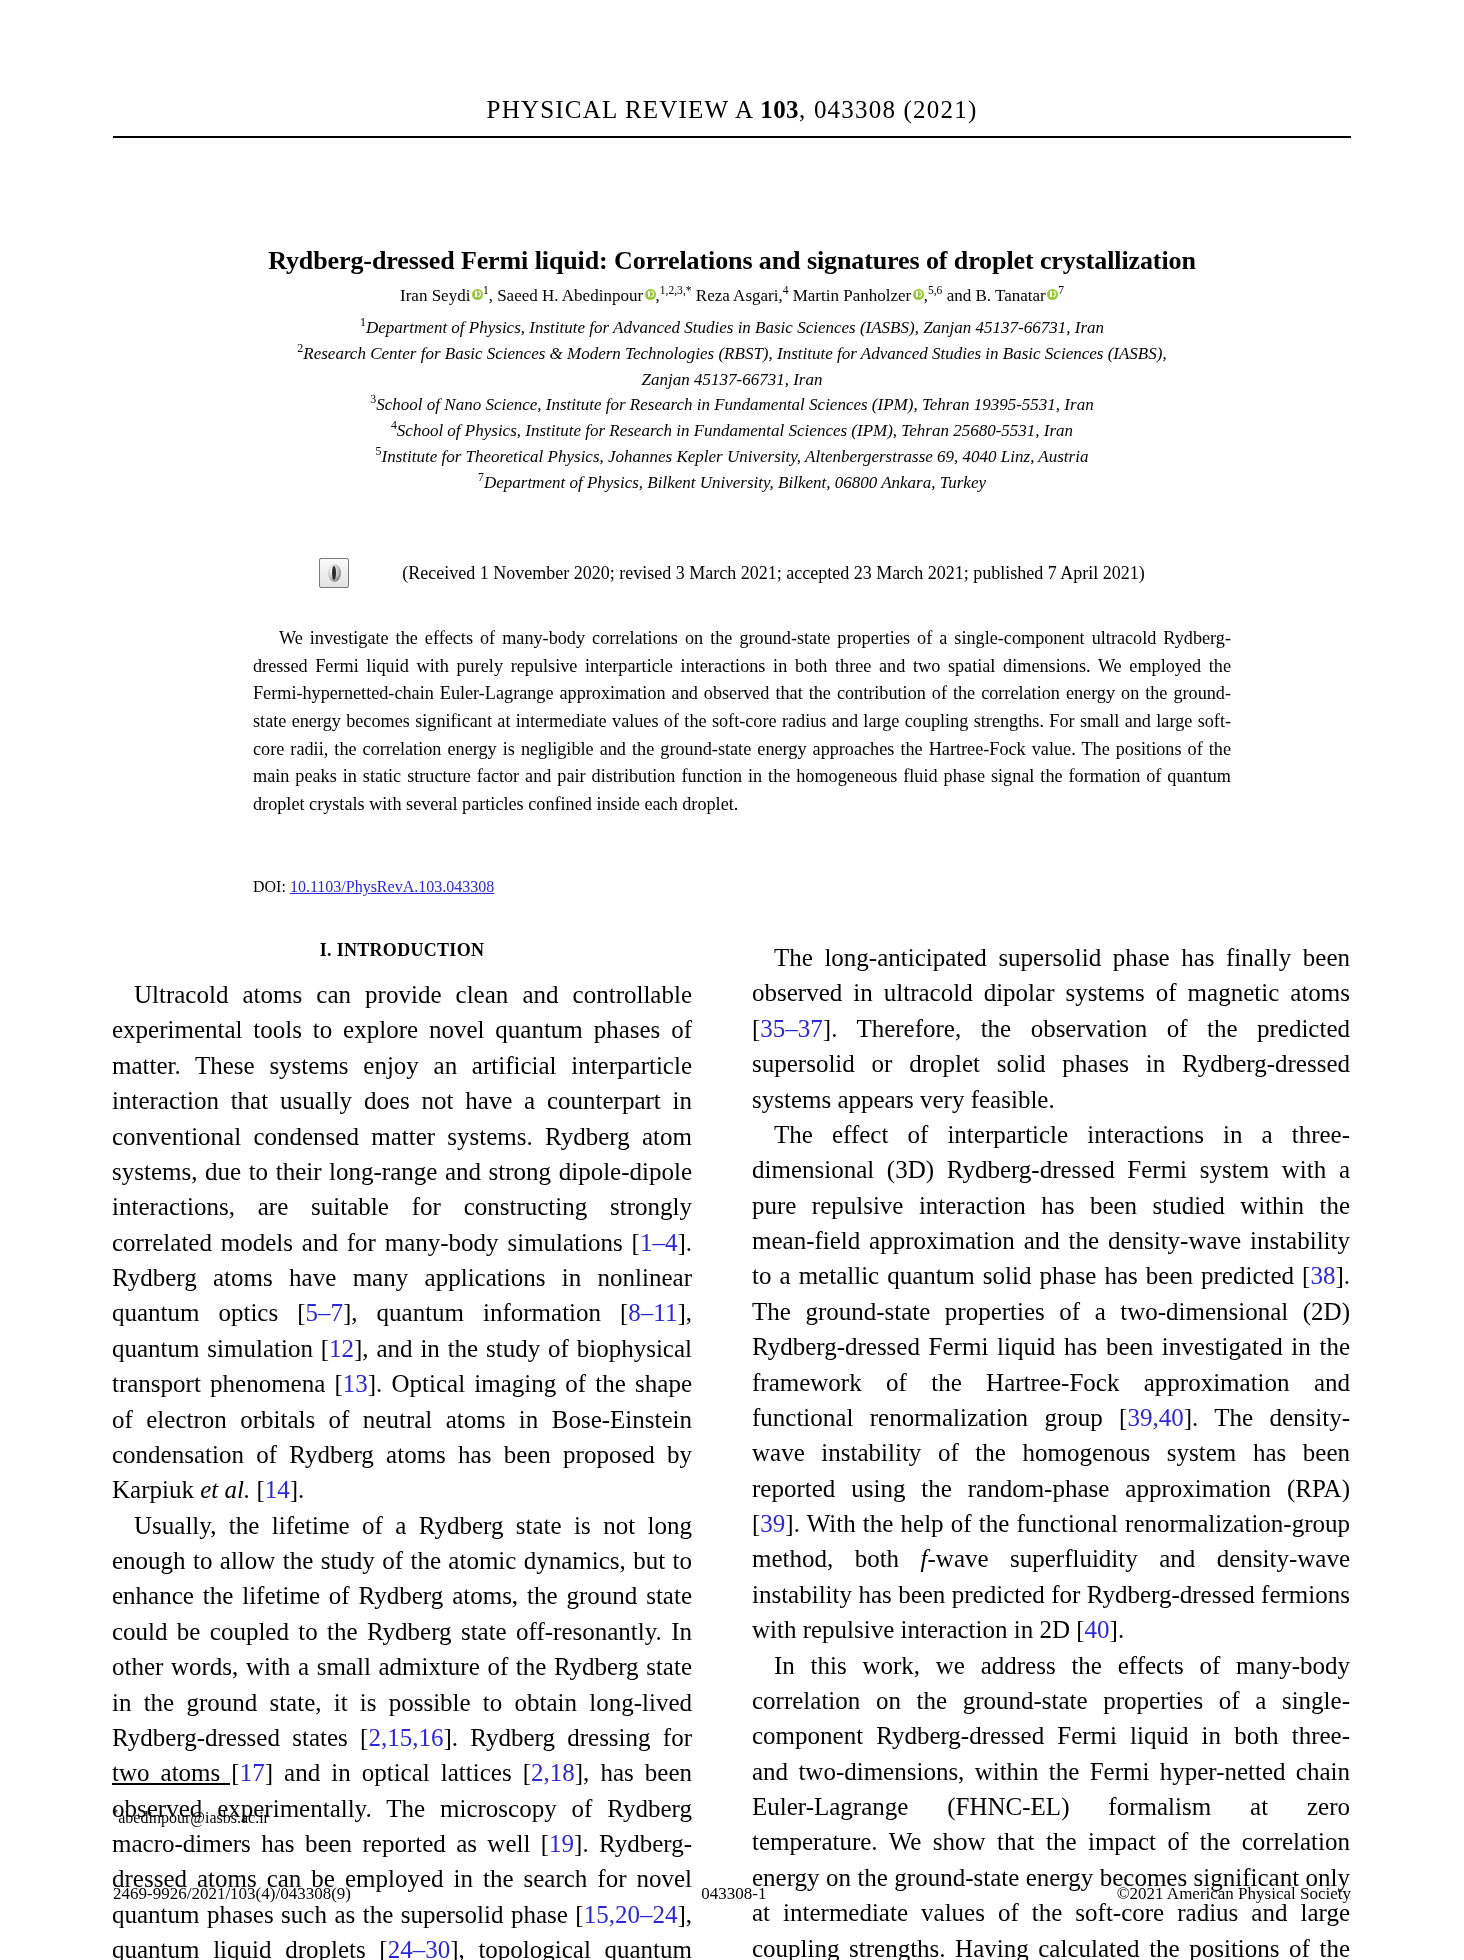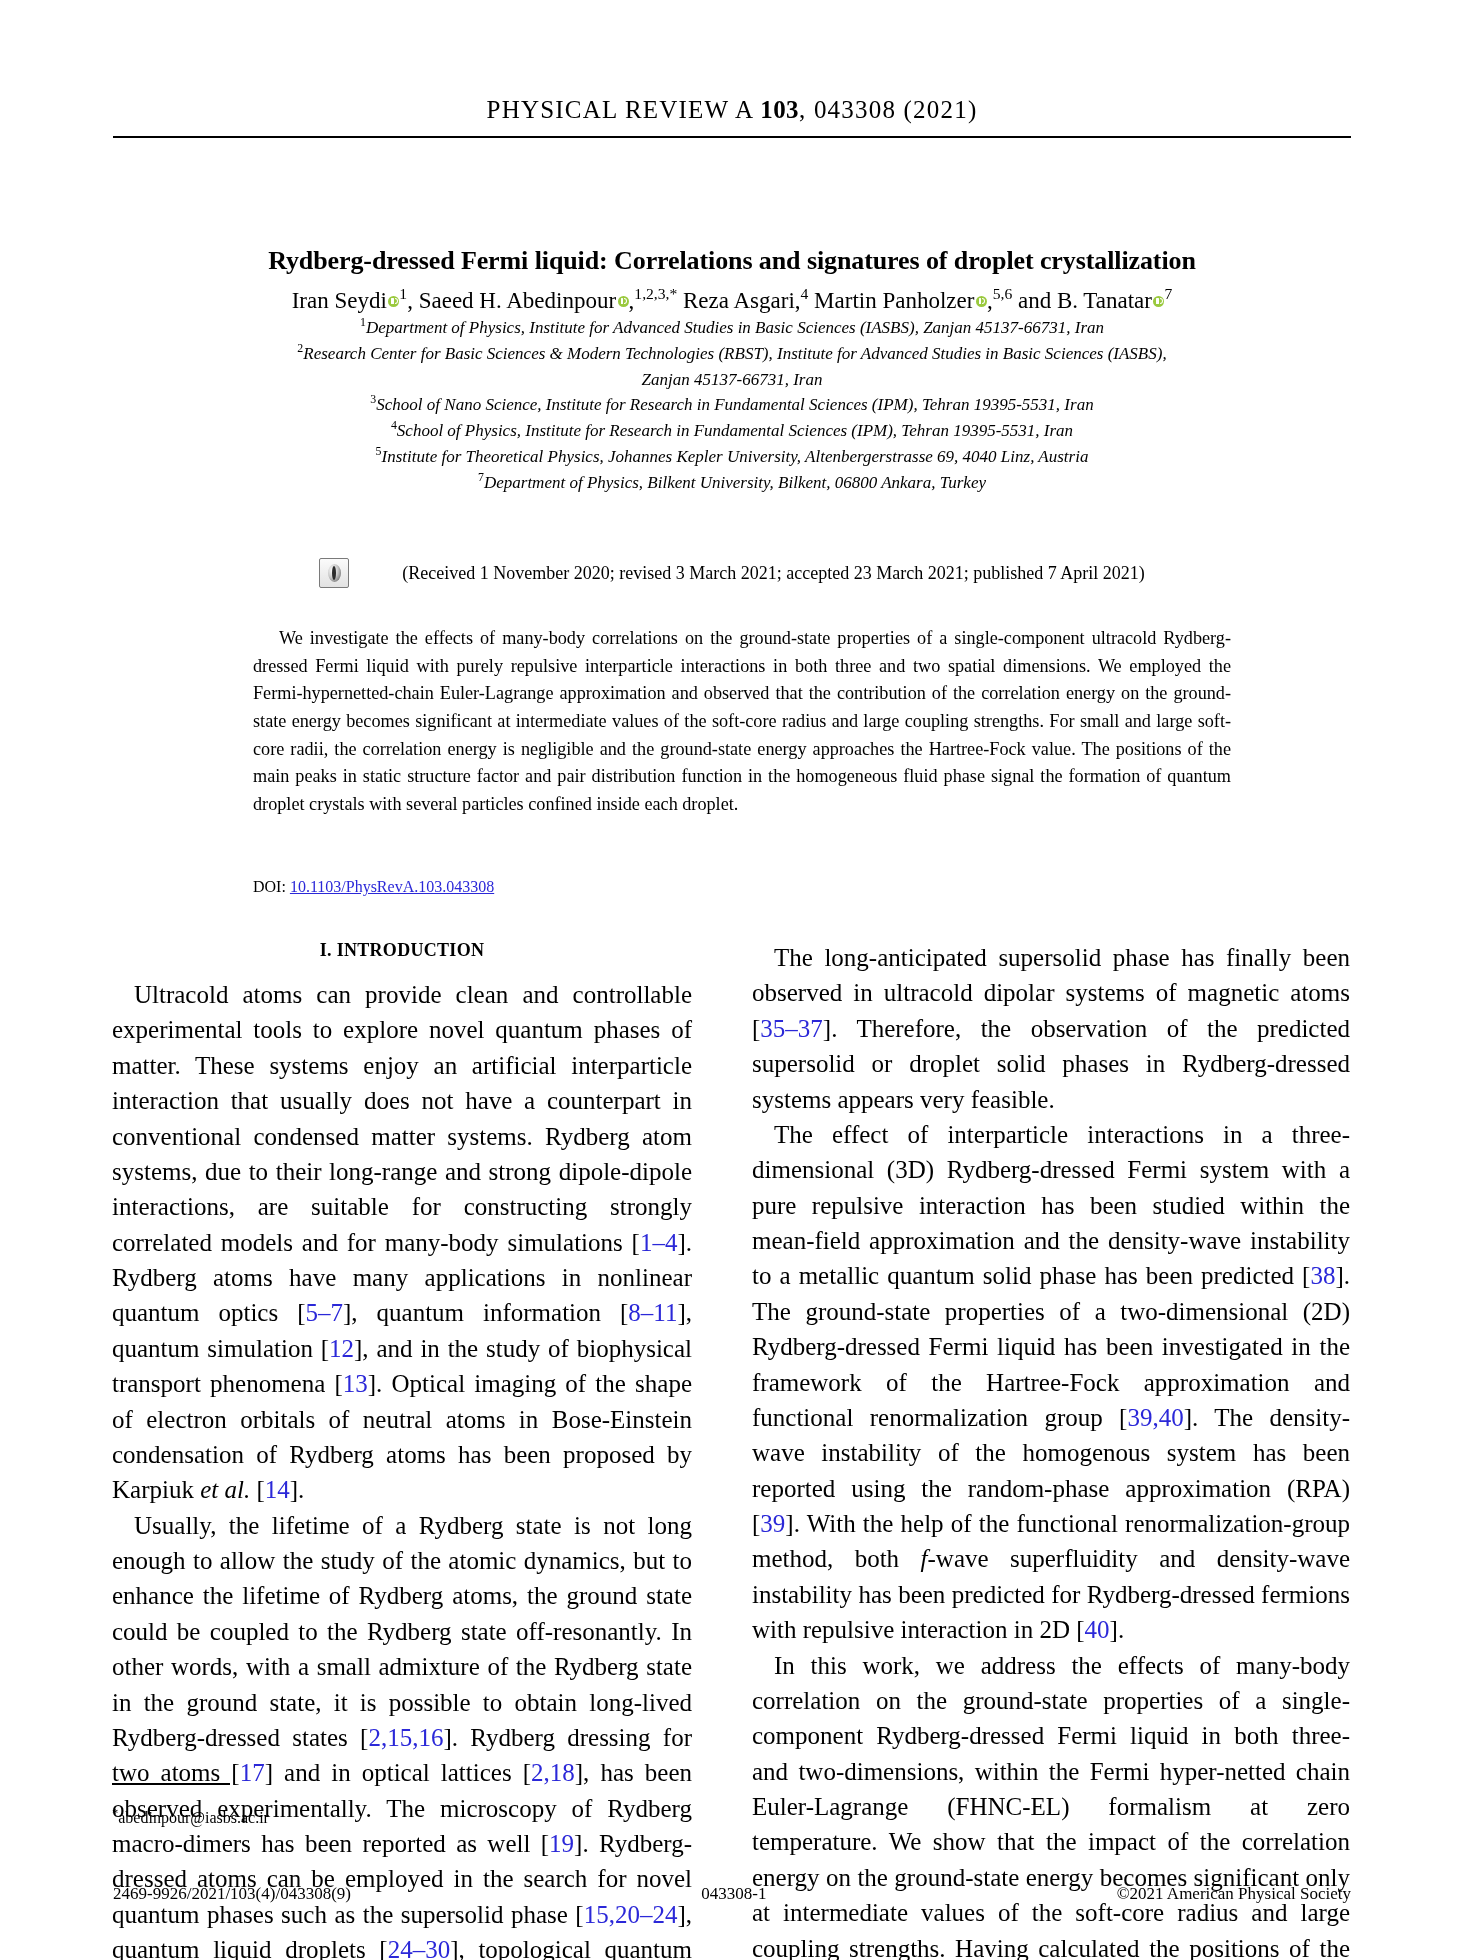--- a/index.html
+++ b/index.html
@@ -60,21 +60,21 @@
     letter-spacing: -0.1px;
   }
 
   
   .authors {
     position: absolute;
     top: 283px;
     left: 113px;
     width: 1238px;
     text-align: center;
-    font-size: 23px;
+    font-size: 17px;
     line-height: 1.35;
   }
   .authors .au-name { white-space: nowrap; }
   sup.aff { font-size: 0.68em; vertical-align: super; }
   .orcid {
     display: inline-block;
     width: 11px;
     height: 11px;
     border-radius: 50%;
     background: #9ac93e;
@@ -267,21 +267,21 @@
     <span class="au-name"><span>Martin Panholzer</span><span class="orcid"></span>,<sup class="aff">5,6</sup></span>
     <span>and</span>
     <span class="au-name"><span>B. Tanatar</span><span class="orcid"></span><sup class="aff">7</sup></span>
   </div>
 
   <div class="affiliations">
     <span class="aff-line"><sup>1</sup><span>Department of Physics, Institute for Advanced Studies in Basic Sciences (IASBS), Zanjan 45137-66731, Iran</span></span>
     <span class="aff-line"><sup>2</sup><span>Research Center for Basic Sciences &amp; Modern Technologies (RBST), Institute for Advanced Studies in Basic Sciences (IASBS),</span></span>
     <span class="aff-line"><sup></sup><span>Zanjan 45137-66731, Iran</span></span>
     <span class="aff-line"><sup>3</sup><span>School of Nano Science, Institute for Research in Fundamental Sciences (IPM), Tehran 19395-5531, Iran</span></span>
-    <span class="aff-line"><sup>4</sup><span>School of Physics, Institute for Research in Fundamental Sciences (IPM), Tehran 19395-5531, Iran</span></span>
+    <span class="aff-line"><sup>4</sup><span>School of Physics, Institute for Research in Fundamental Sciences (IPM), Tehran 25680-5531, Iran</span></span>
     <span class="aff-line"><sup>5</sup><span>Institute for Theoretical Physics, Johannes Kepler University, Altenbergerstrasse 69, 4040 Linz, Austria</span></span>
     <span class="aff-line"><sup>7</sup><span>Department of Physics, Bilkent University, Bilkent, 06800 Ankara, Turkey</span></span>
   </div>
 
   <div class="dates-row">
     <div class="crossmark">
         <div class="cm-inner"></div>
       </div>
     <div class="dates-text">(Received 1 November 2020; revised 3 March 2021; accepted 23 March 2021; published 7 April 2021)</div>
   </div>

